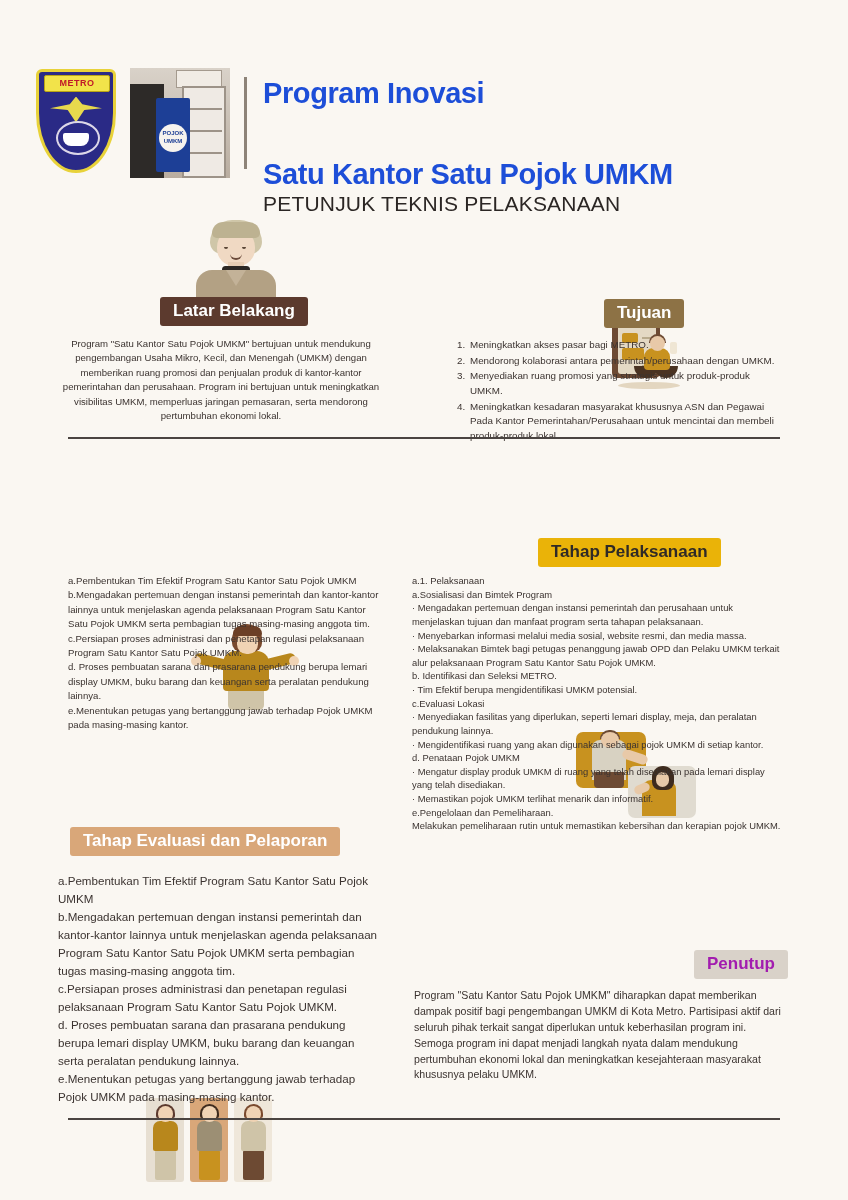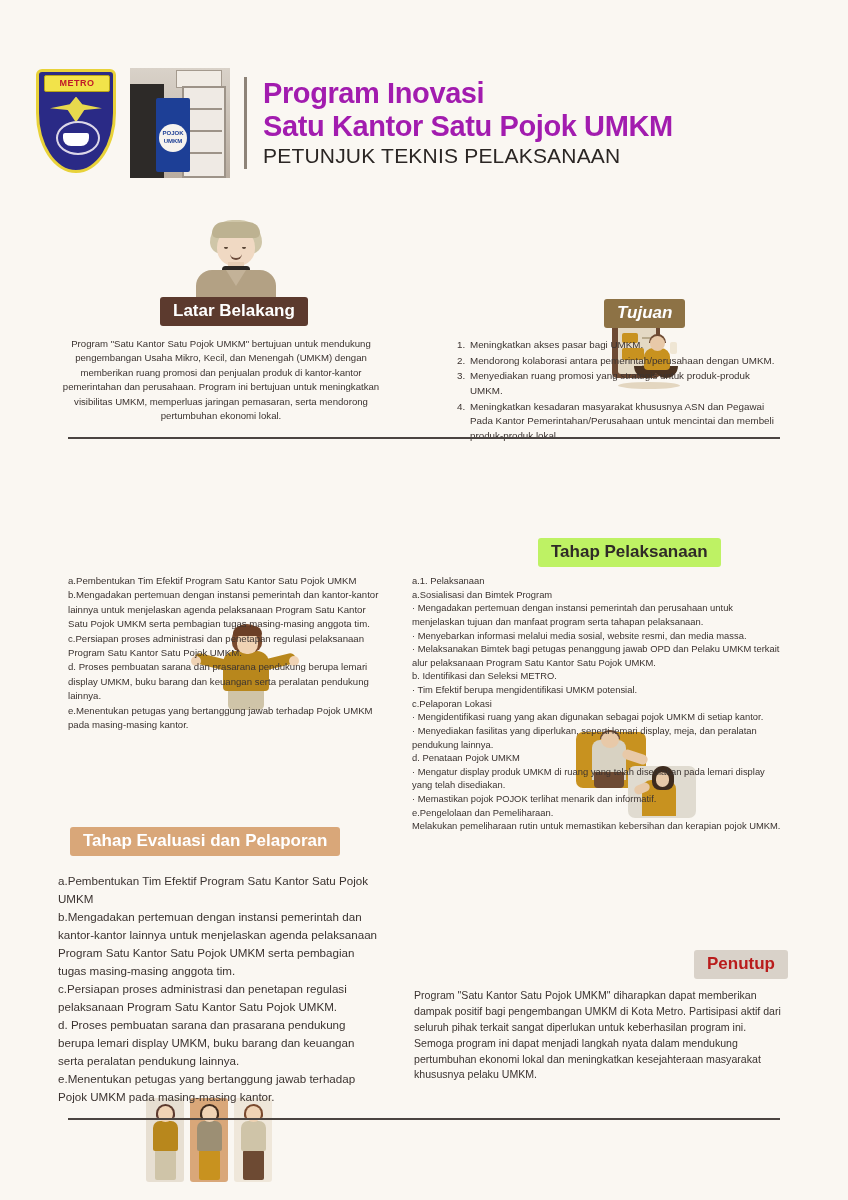--- a/index.html
+++ b/index.html
@@ -58,37 +58,37 @@
   }
   .ph-badge{
     position:absolute;left:3px;top:26px;width:28px;height:28px;border-radius:50%;
     background:#f6f3ee;color:#1d3f96;font-size:6px;font-weight:bold;line-height:8px;
     text-align:center;padding-top:5px;box-sizing:border-box;
   }
   .ph-top{position:absolute;right:8px;top:2px;width:44px;height:16px;background:#f1ece5;border:1px solid #a49a8e;}
 
   .hdr-divider{width:3px;height:92px;background:#8d8378;margin:0 16px 0 14px;flex:0 0 auto;}
   .hdr-text{flex:1 1 auto;}
-  .hdr-l1,.hdr-l2{font-size:29px;font-weight:bold;letter-spacing:-.4px;color:#a21caf;line-height:1.12;}
+  .hdr-l1,.hdr-l2{font-size:29px;font-weight:bold;letter-spacing:-.4px;color:#1d4ed8;line-height:1.12;margin-top:48px;}
   .hdr-l3{font-size:21px;color:#2b2624;letter-spacing:.2px;margin-top:2px;}
 
   
   .rule{position:absolute;left:68px;width:712px;height:2px;background:#4a4441;}
 
   
   .badge{
     position:absolute;display:inline-block;padding:4px 13px 5px;
     font-size:17px;font-weight:bold;color:#ffffff;border-radius:3px;white-space:nowrap;
   }
   .badge.dark{background:#5c3a2e;}
   .badge.gold{background:#8d7245;}
   .badge.ochre{background:#c08a24;}
-  .badge.sand{background:#bef264;color:#2f2a27;}
+  .badge.sand{background:#eab308;color:#2f2a27;}
   .badge.tan{background:#d9a779;}
-  .badge.grey{background:#d9d2c9;color:#b91c1c;}
+  .badge.grey{background:#d9d2c9;color:#a21caf;}
 
   
   .tx{position:absolute;color:#3b3330;}
   .tx p{margin:0;}
   .center{text-align:center;}
   .tiny{font-size:9.4px;line-height:1.45;}
   .small{font-size:9.6px;line-height:1.5;}
   .med{font-size:10.6px;line-height:1.5;}
   .big{font-size:11.6px;line-height:1.55;}
   ol.tuj{margin:0;padding-left:16px;font-size:9.8px;line-height:1.5;}
@@ -230,24 +230,24 @@
       <div class="ln l2"></div>
       <div class="ln l3"></div>
     <div class="shadow"></div>
       <div class="legL"></div>
       <div class="legR"></div>
     <div class="torso"></div>
       <div class="hair2"></div>
       <div class="head"></div>
       <div class="phone"></div>
   </div>
-  <div class="badge gold" style="left:604px;top:299px;font-style:italic;">Tujuan</div>
+  <div class="badge gold" style="left:604px;top:299px;">Tujuan</div>
   <div class="tx" style="left:452px;top:338px;width:330px;">
     <ol class="tuj">
-      <li>Meningkatkan akses pasar bagi UMKM.</li>
+      <li>Meningkatkan akses pasar bagi METRO.</li>
       <li>Mendorong kolaborasi antara pemerintah/perusahaan dengan UMKM.</li>
       <li>Menyediakan ruang promosi yang strategis untuk produk-produk UMKM.</li>
       <li>Meningkatkan kesadaran masyarakat khususnya ASN dan Pegawai Pada Kantor Pemerintahan/Perusahaan untuk mencintai dan membeli produk-produk lokal.</li>
     </ol>
   </div>
 
   <div class="rule" style="top:437px;"></div>
 
   <div class="ill wom" style="left:190px;top:450px;">
     <div class="armL"></div>
@@ -283,26 +283,26 @@
   </div>
   <div class="badge sand" style="left:538px;top:538px;">Tahap Pelaksanaan</div>
   <div class="tx tiny" style="left:412px;top:574px;width:372px;">
     <p>a.1.    Pelaksanaan</p>
     <p>a.Sosialisasi dan Bimtek Program</p>
     <p>·    Mengadakan pertemuan dengan instansi pemerintah dan perusahaan untuk menjelaskan tujuan dan manfaat program serta tahapan pelaksanaan.</p>
     <p>·    Menyebarkan informasi melalui media sosial, website resmi, dan media massa.</p>
     <p>·    Melaksanakan Bimtek bagi petugas penanggung jawab OPD dan Pelaku UMKM terkait alur pelaksanaan Program Satu Kantor Satu Pojok UMKM.</p>
     <p>b.     Identifikasi dan Seleksi METRO.</p>
     <p>·   Tim Efektif berupa mengidentifikasi UMKM potensial.</p>
-    <p>c.Pelaporan Lokasi</p>
+    <p>c.Evaluasi Lokasi</p>
+    <p>·   Menyediakan fasilitas yang diperlukan, seperti lemari display, meja, dan peralatan pendukung lainnya.</p>
     <p>·   Mengidentifikasi ruang yang akan digunakan sebagai pojok UMKM di setiap kantor.</p>
-    <p>·   Menyediakan fasilitas yang diperlukan, seperti lemari display, meja, dan peralatan pendukung lainnya.</p>
     <p>d.     Penataan Pojok UMKM</p>
     <p>·   Mengatur display produk UMKM di ruang yang telah disediakan pada lemari display yang telah disediakan.</p>
-    <p>·   Memastikan pojok POJOK terlihat menarik dan informatif.</p>
+    <p>·   Memastikan pojok UMKM terlihat menarik dan informatif.</p>
     <p>e.Pengelolaan dan Pemeliharaan.</p>
     <p>Melakukan pemeliharaan rutin untuk memastikan kebersihan dan kerapian pojok UMKM.</p>
   </div>
 
   <div class="ill trio" style="left:146px;top:746px;">
     <div class="pn pa"></div>
       <div class="pn pb"></div>
       <div class="pn pc"></div>
     <div class="fig" style="left:0;">
       <div class="leg" style="background:#cfc4a8;"></div>

